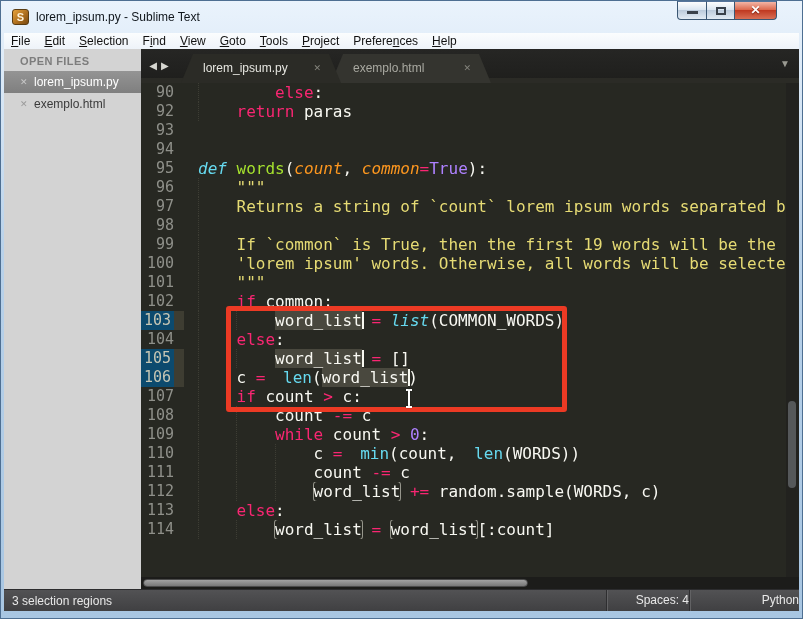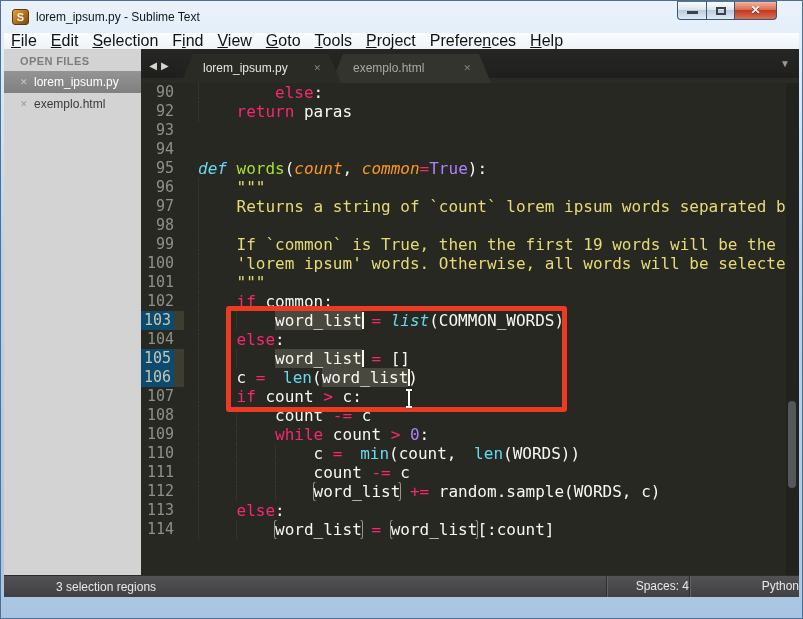--- a/index.html
+++ b/index.html
@@ -26,21 +26,21 @@
           background:linear-gradient(#f3b5a5,#dd6a4f 45%,#c03a22 50%,#d96f55);
           color:#fff; font-size:12px; font-weight:bold; text-align:center; line-height:17px;
           text-shadow:0 1px 1px #7a1d0d; }
   .glyph-min { position:absolute; left:9px; bottom:5px; width:11px; height:3px; background:#39414b; }
   .glyph-max { position:absolute; left:9px; top:5px; width:10px; height:8px;
                border:2px solid #39414b; background:transparent; }
 
   
   .menubar { position:absolute; left:3px; right:3px; top:32px; height:16px;
              background:linear-gradient(#fbfdfe,#eef3f9); display:flex; align-items:center;
-             font-size:16px; color:#111; }
+             font-size:12px; color:#111; }
   .menu-item { padding:0 7px; line-height:16px; white-space:nowrap; }
   .menu-item u { text-decoration:underline; }
 
   
   .main { position:absolute; left:3px; right:3px; top:48px; bottom:29px; display:flex; }
 
   
   .sidebar { flex:0 0 137px; background:#d3d3d3; overflow:hidden; font-size:12px; }
   .sb-header { padding:6px 0 4px 16px; color:#7d7d7d; font-size:11px; font-weight:bold;
                letter-spacing:.4px; }
@@ -93,23 +93,23 @@
 
   
   .hscroll { position:absolute; left:0; right:0; bottom:0; height:12px; background:#1c1c1a; }
   .hthumb  { position:absolute; left:2px; top:2px; width:385px; height:8px; border-radius:4px;
              background:linear-gradient(#a2a2a2,#787878); border:1px solid #4a4a4a; }
   .vscroll { position:absolute; right:0; top:34px; bottom:12px; width:13px; background:#22221f; }
   .vthumb  { position:absolute; left:2px; top:318px; width:8px; height:87px; border-radius:4px;
              background:#55585a; }
 
   
-  .statusbar { position:absolute; left:3px; right:3px; bottom:21px; height:22px;
+  .statusbar { position:absolute; left:3px; right:3px; bottom:7px; height:22px;
                background:linear-gradient(#525254,#404042); border-top:1px solid #2c2c2e;
-               color:#e8e8e8; font-size:12px; display:flex; align-items:center;padding-left:44px; }
+               color:#e8e8e8; font-size:12px; display:flex; align-items:center; }
   .status-left { padding-left:8px; }
   .status-right { margin-left:auto; display:flex; height:100%; }
   .scell { border-left:1px solid #2e2e30; box-shadow:inset 1px 0 0 #626264;
            text-align:right; line-height:21px; }
   .scell.spaces { width:83px; }
   .scell.syntax { width:110px; }
 
   
   .annotation { position:absolute; left:225px; top:305px; width:341px; height:106px;
                 border:5px solid #ec3a24; border-radius:3px; z-index:8; }

